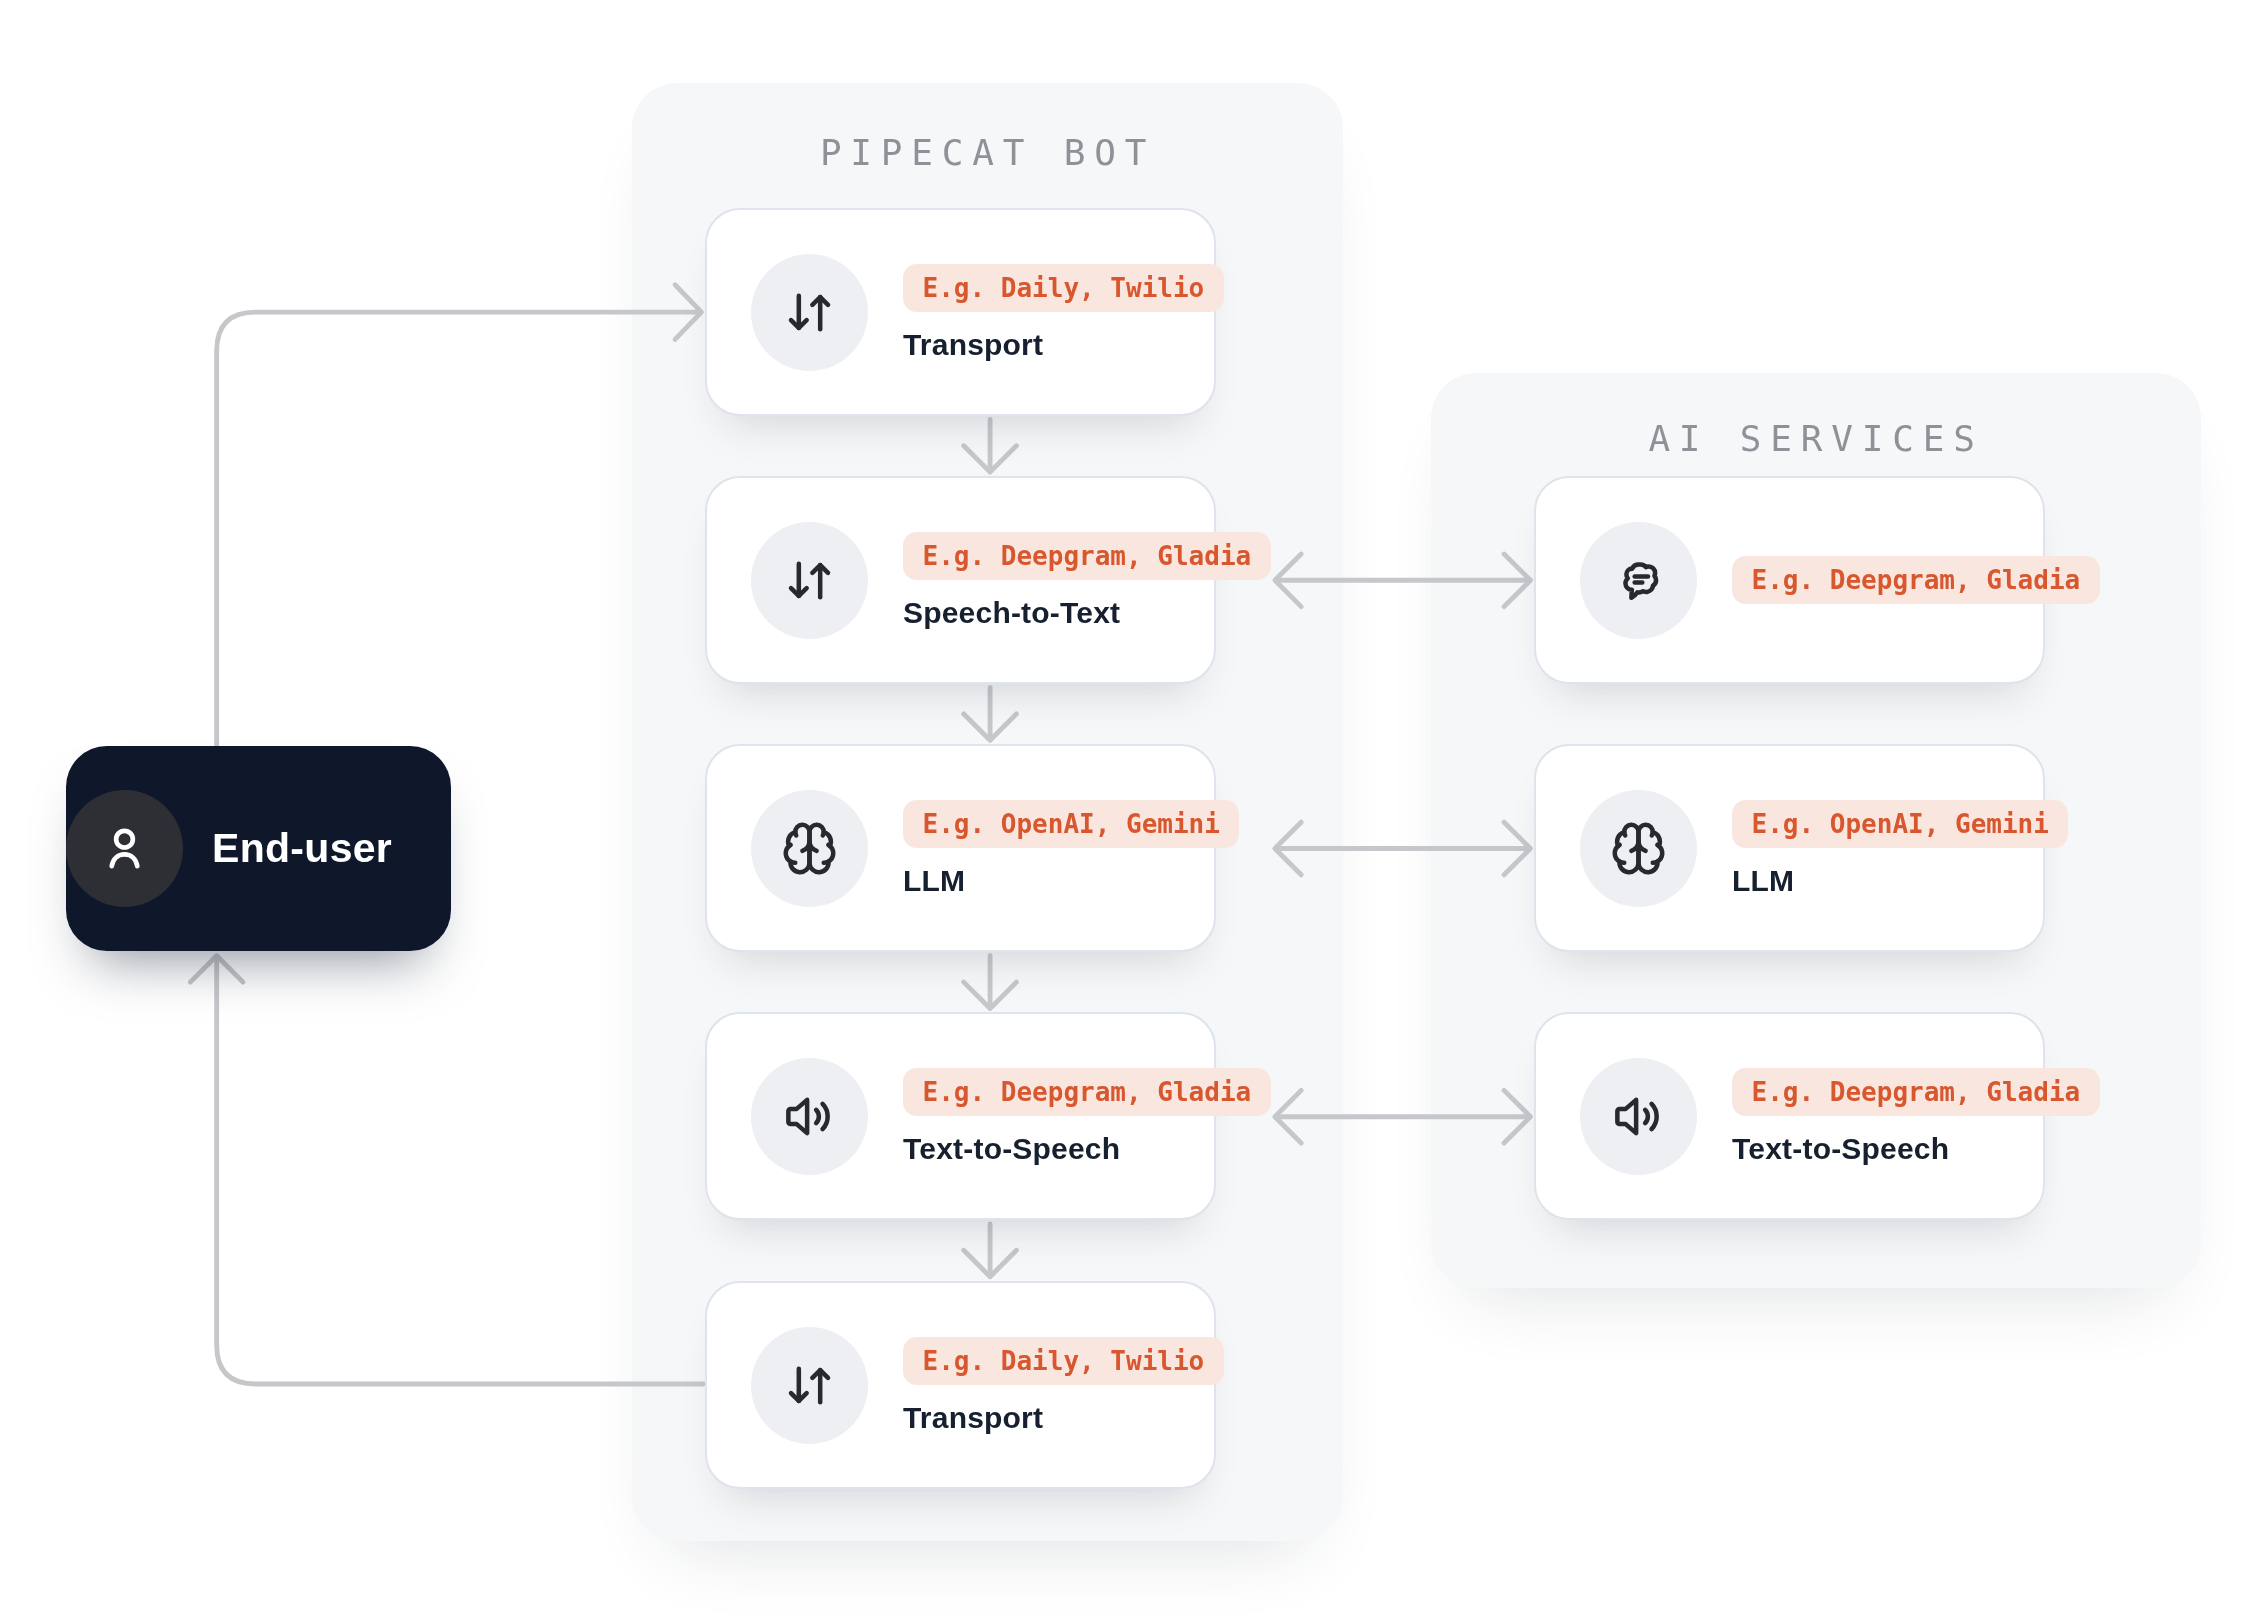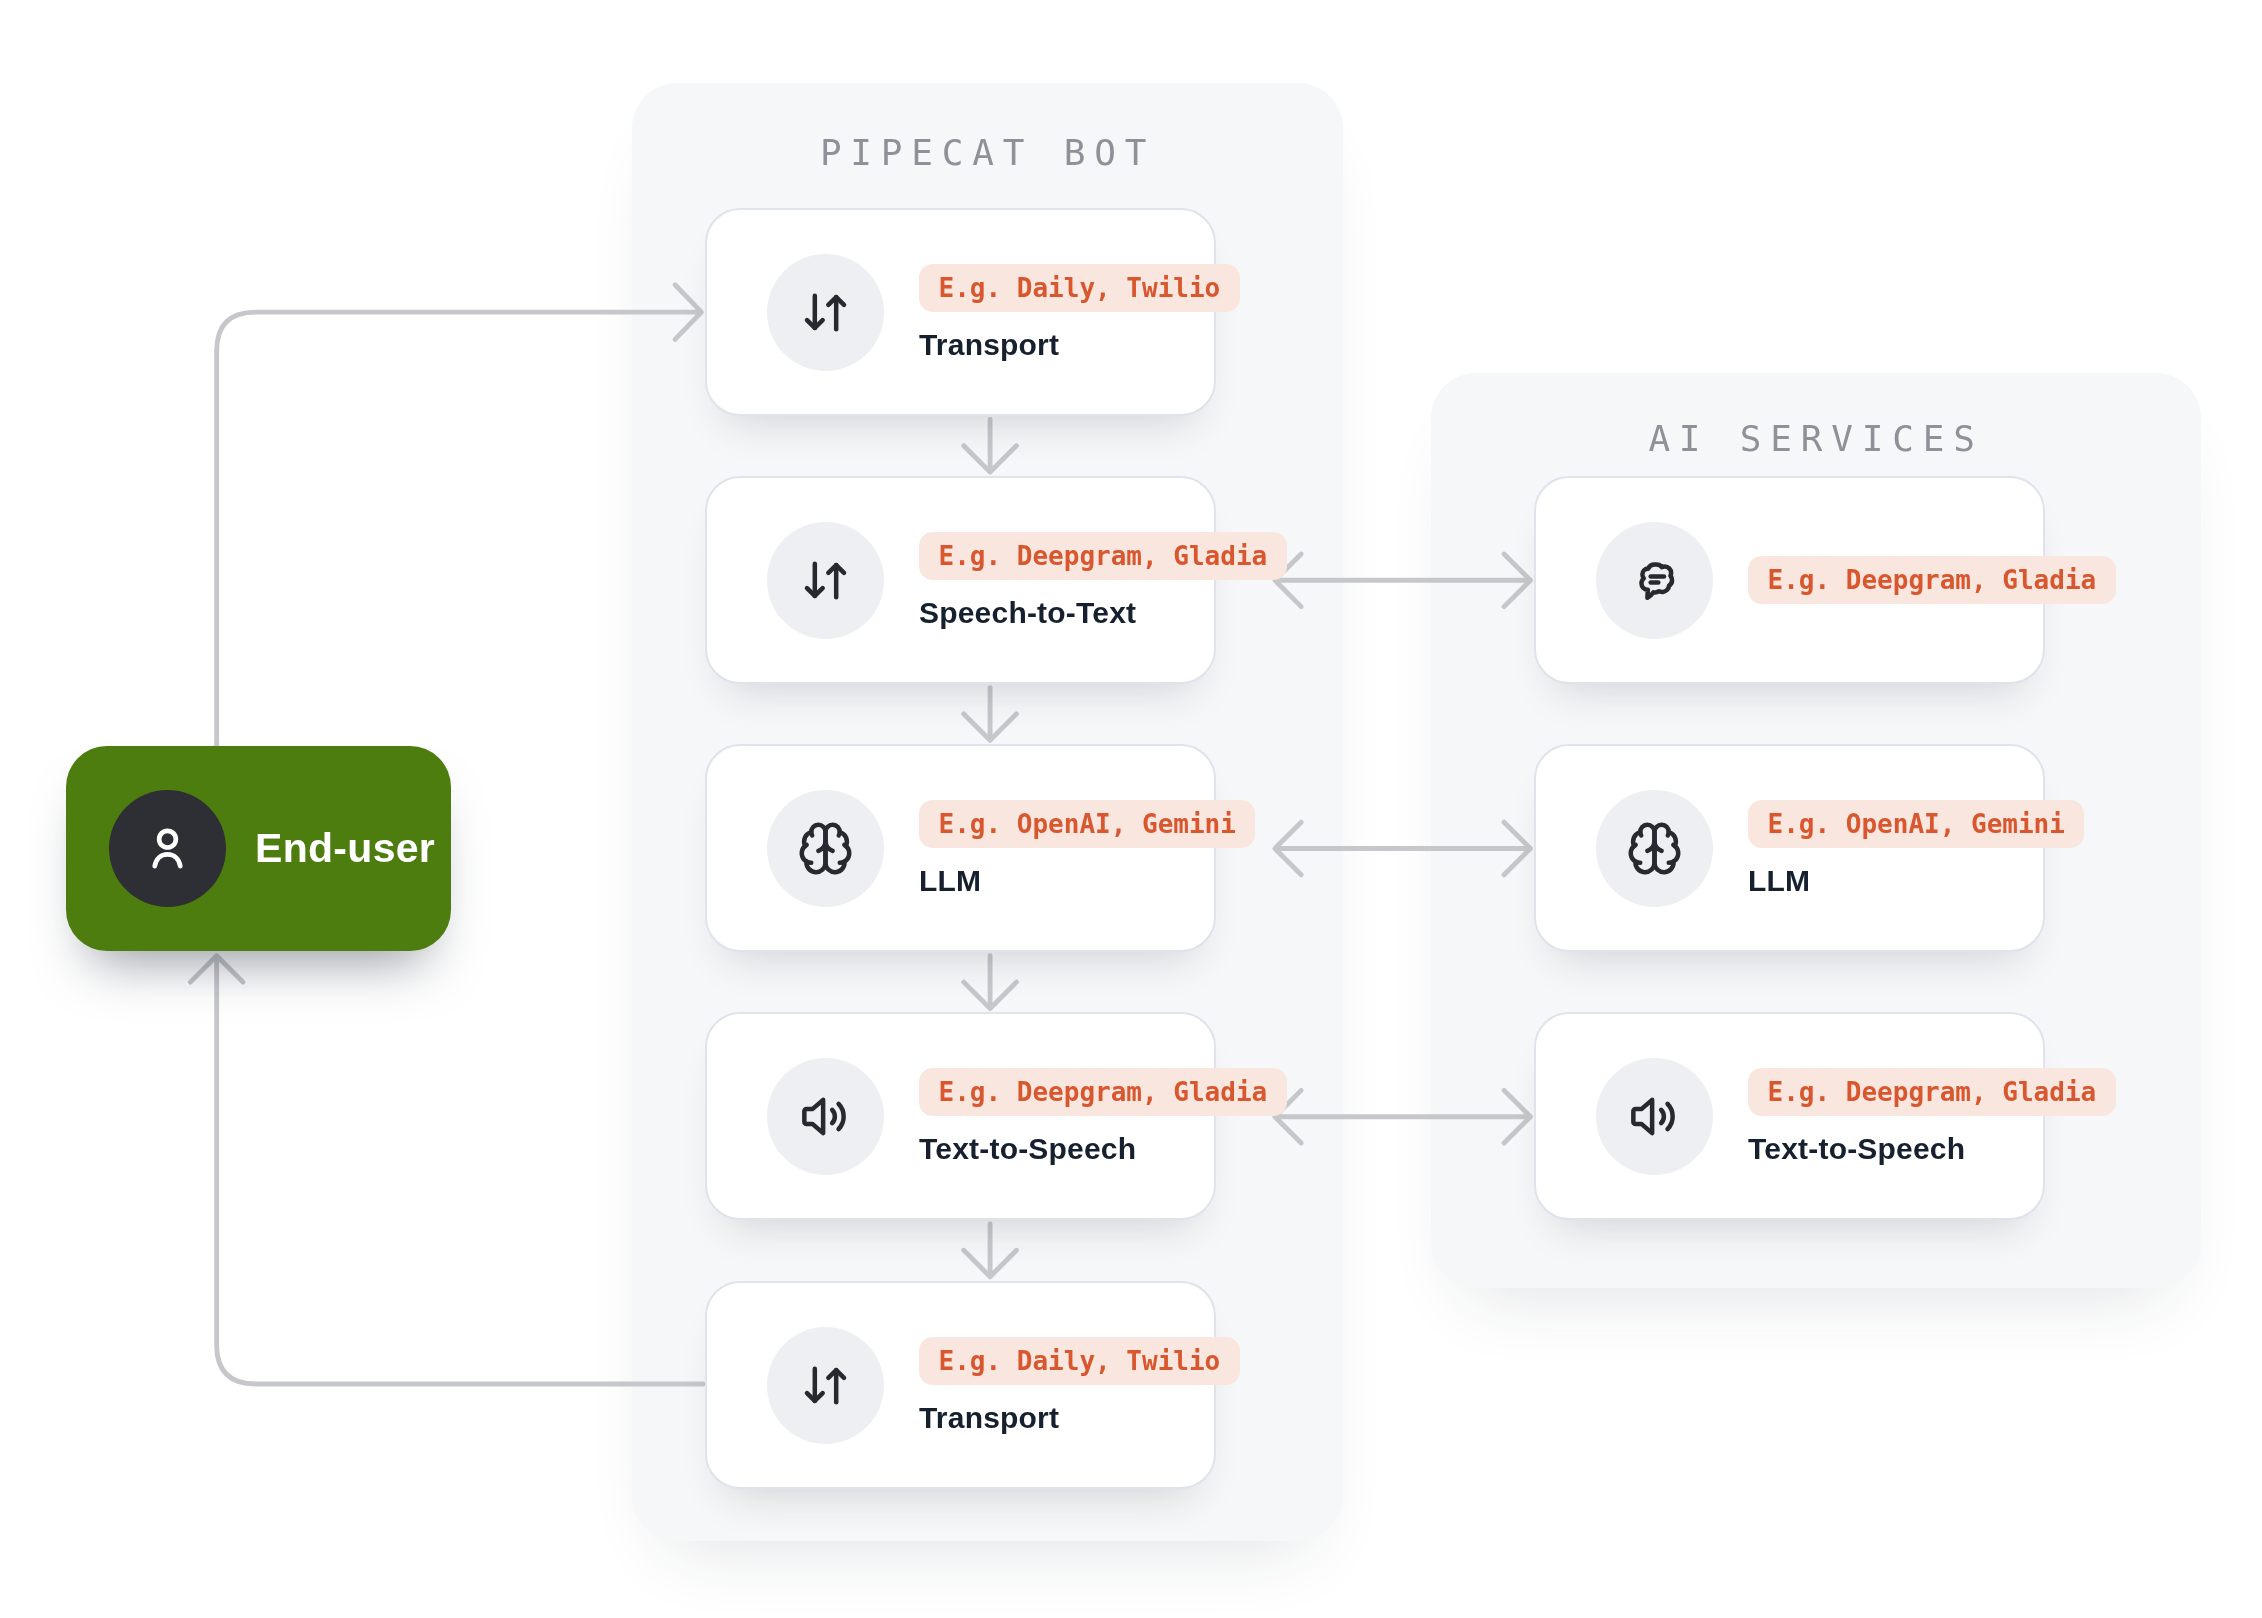--- a/index.html
+++ b/index.html
@@ -18,41 +18,41 @@
   .ai-panel .panel-title{top:45px;}
 
   
   .connectors{position:absolute;left:0;top:0;z-index:2;}
   .connectors path{fill:none;stroke:#c6c7cb;stroke-width:5;stroke-linecap:round;stroke-linejoin:round;}
 
   
   .card{position:absolute;z-index:3;width:511px;height:208px;box-sizing:border-box;
         background:#ffffff;border:2px solid #dee3ec;border-radius:35px;
         box-shadow:0 25px 43px -21.5px rgba(30,41,59,.18);
-        display:flex;align-items:center;padding-left:60px;}
+        display:flex;align-items:center;padding-left:44px;}
   .mcard{left:705px;}
   .acard{left:1534px;}
   .m0{top:208px;} .m1{top:476px;} .m2{top:744px;} .m3{top:1012px;} .m4{top:1281px;}
   .a0{top:476px;} .a1{top:744px;} .a2{top:1012px;}
 
   .icon-circle{width:117px;height:117px;border-radius:50%;background:#edeff2;flex:0 0 auto;
                display:flex;align-items:center;justify-content:center;}
   .icon-circle svg{stroke:#26292f;fill:none;stroke-width:1.9;stroke-linecap:round;stroke-linejoin:round;}
 
   .card-text{margin-left:35px;display:flex;flex-direction:column;gap:17.6px;align-items:flex-start;}
   .badge{font-family:"DejaVu Sans Mono",monospace;font-weight:bold;font-size:26px;
          color:#d8572f;background:#f9e7df;padding:8.8px 19.5px;border-radius:13.7px;white-space:nowrap;}
   .card-title{font-weight:bold;font-size:30px;color:#16202e;letter-spacing:0.2px;line-height:1;}
   .card-title:empty{display:none;}
 
   
   .end-user{position:absolute;z-index:3;left:66px;top:746px;width:385px;height:205px;
-            border-radius:41px;background:#4d7c0f;
+            border-radius:41px;background:#0f172a;
             box-shadow:0 33px 53px -25px rgba(30,41,59,.5);
-            display:flex;align-items:center;padding-left:43px;box-sizing:border-box;}
+            display:flex;align-items:center;box-sizing:border-box;}
   .eu-circle{width:117px;height:117px;border-radius:50%;background:#2d2f34;flex:0 0 auto;
              display:flex;align-items:center;justify-content:center;}
   .eu-circle svg{stroke:#ffffff;fill:none;stroke-width:1.9;stroke-linecap:round;stroke-linejoin:round;}
   .eu-label{margin-left:29px;font-weight:bold;font-size:41px;color:#ffffff;letter-spacing:0.3px;}
 </style>
 </head>
 <body>
 
 <div class="canvas">
 

